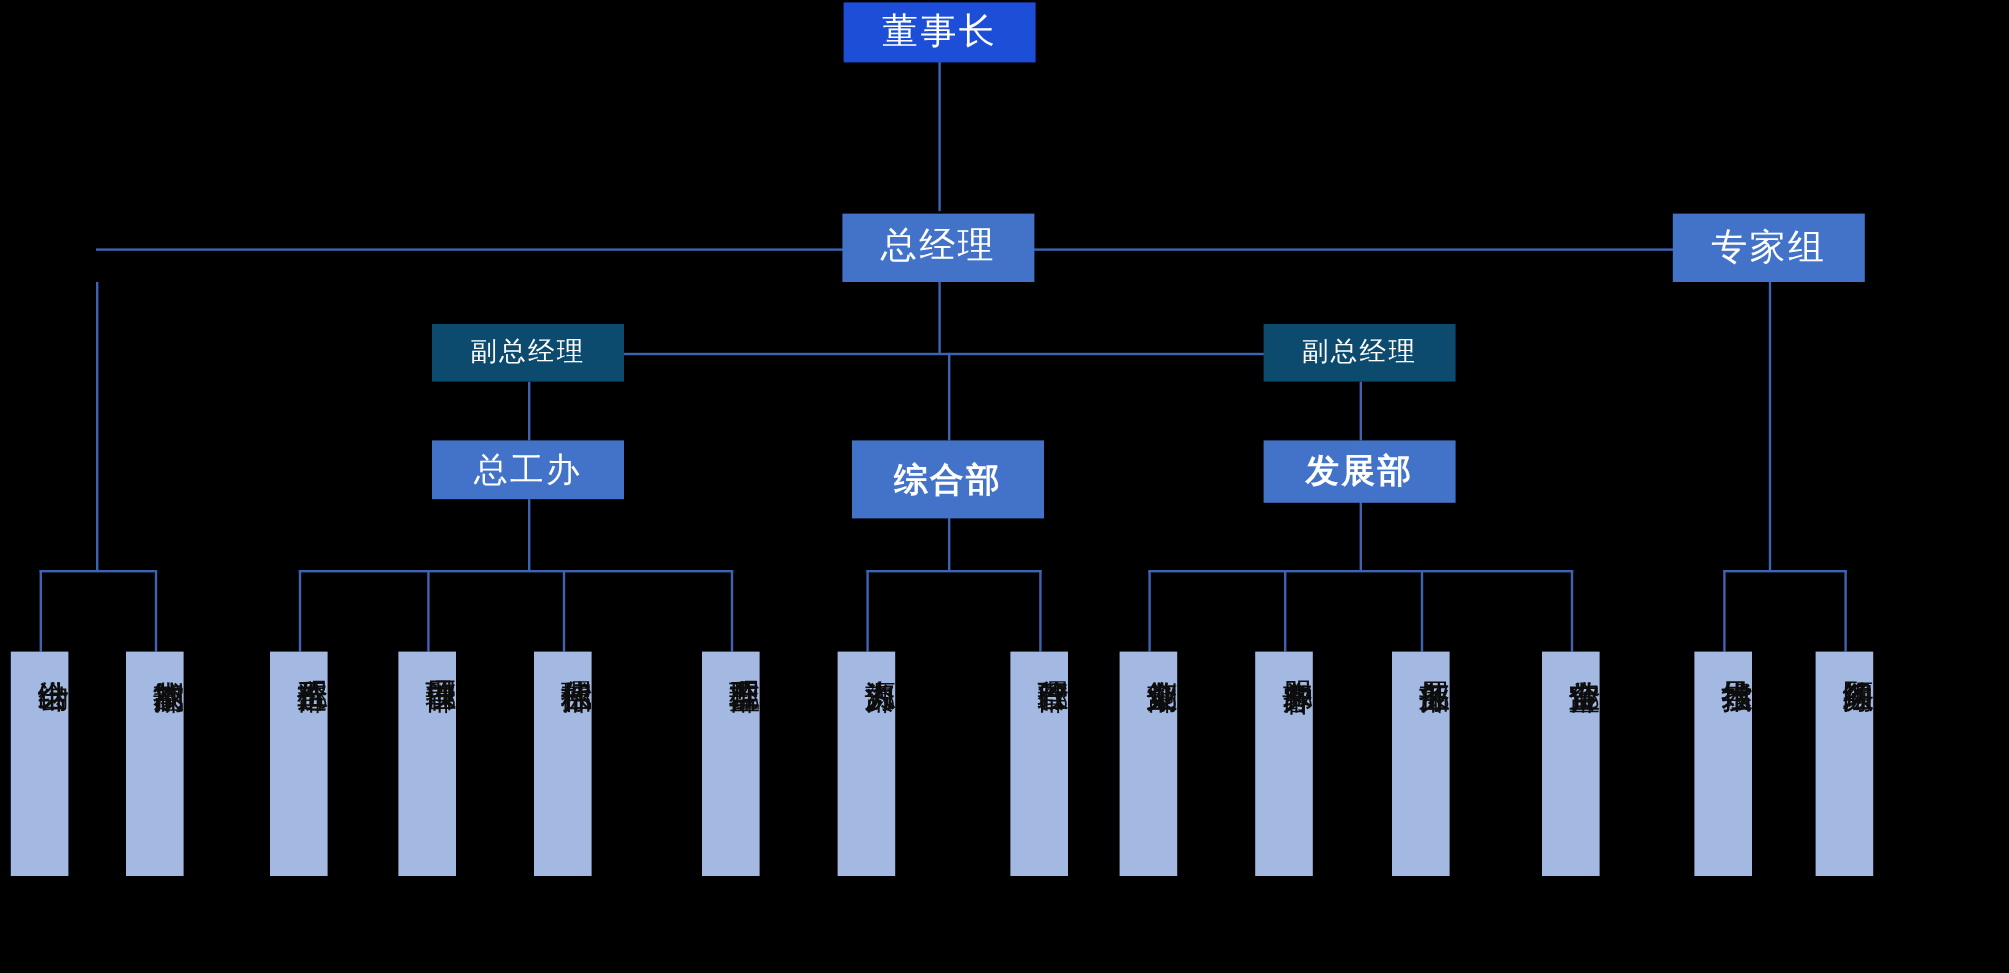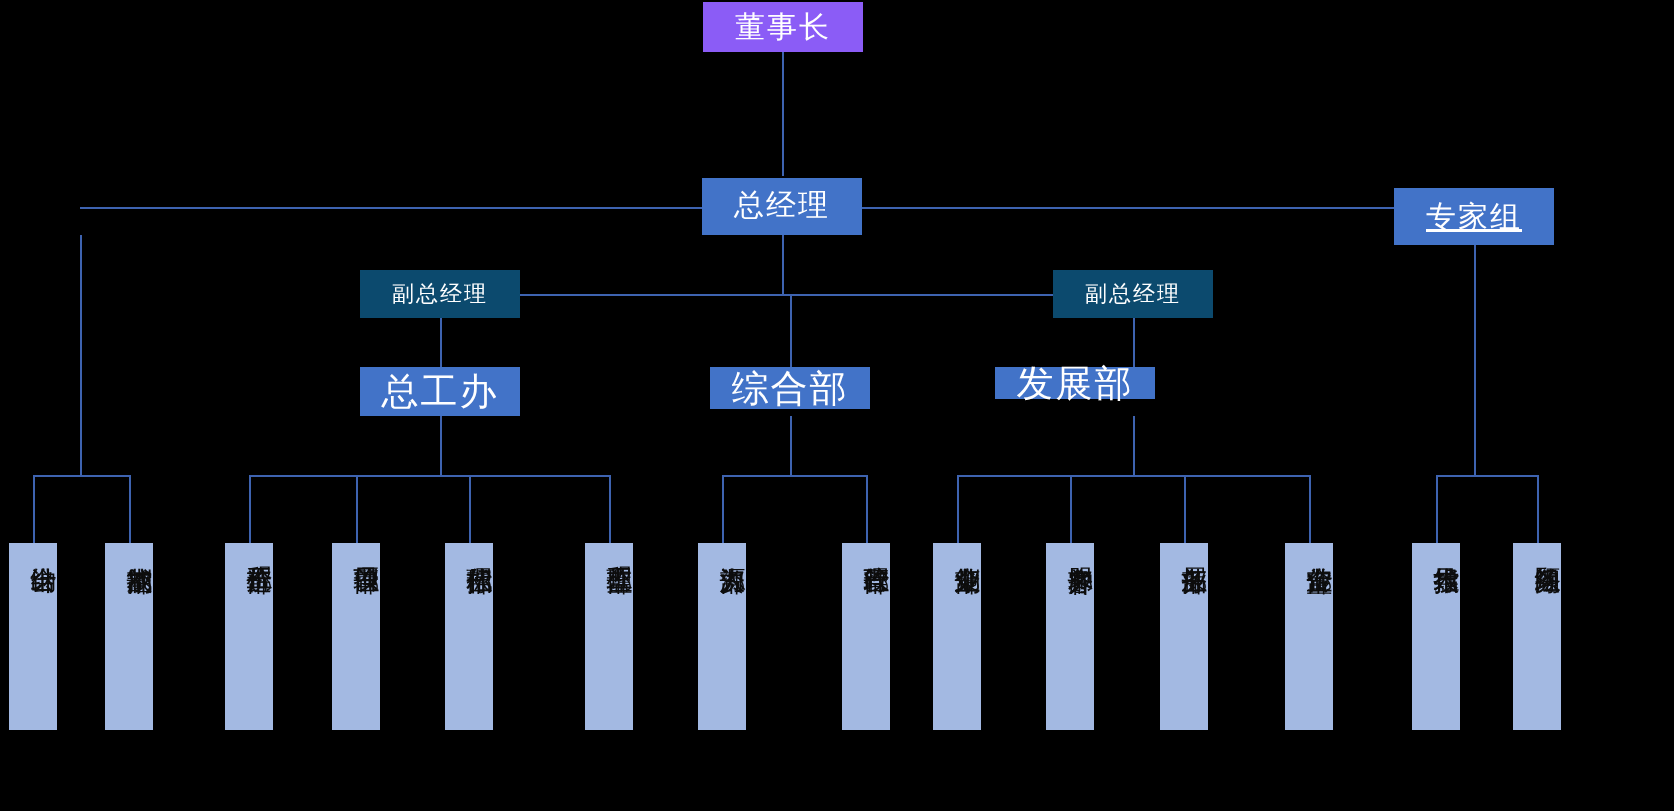--- a/index.html
+++ b/index.html
@@ -15,24 +15,24 @@
     position:absolute;
     box-sizing:border-box;
     display:flex;
     align-items:center;
     justify-content:center;
     color:#ffffff;
     letter-spacing:2px;
     line-height:1;
     white-space:nowrap;
   }
-  .node.lvl-chair{ background:#8b5cf6; font-size:30px; }
+  .node.lvl-chair{ background:#1d4ed8; font-size:30px; }
   .node.lvl-main { background:#4273C8; font-size:30px; }
   .node.lvl-mid  { background:#0c4a6e; font-size:22px; }
-  .node.lvl-dept { background:#4273C8; font-size:37px; }
+  .node.lvl-dept { background:#4273C8; font-size:28px; }
   .node.leaf{
     background:#A3B9E2;
     color:#0d0d0d;
     font-size:26px;
     letter-spacing:0px;
     line-height:1.04;
     writing-mode:vertical-rl;
     text-orientation:upright;
     align-items:flex-start;
     justify-content:flex-start;
@@ -88,31 +88,31 @@
   <div class="ln v" style="left:1474px;top:235px;height:241px;"></div>
   <div class="ln h" style="left:1436px;top:475px;width:103px;"></div>
   <div class="ln v" style="left:1436px;top:475px;height:68px;"></div>
   <div class="ln v" style="left:1537px;top:475px;height:68px;"></div>
 
   <div class="node lvl-chair" style="left:703px;top:2px;width:160px;height:50px;">董事长</div>
 
 
   <div class="node lvl-main" style="left:702px;top:178px;width:160px;height:57px;font-family:Liberation Mono, monospace;">总经理</div>
 
-  <div class="node lvl-main" style="left:1394px;top:188px;width:160px;height:57px;text-decoration:underline;">专家组</div>
+  <div class="node lvl-main" style="left:1394px;top:178px;width:160px;height:57px;">专家组</div>
 
   <div class="node lvl-mid" style="left:360px;top:270px;width:160px;height:48px;">副总经理</div>
 
   <div class="node lvl-mid" style="left:1053px;top:270px;width:160px;height:48px;">副总经理</div>
 
   <div class="node lvl-dept" style="left:360px;top:367px;width:160px;height:49px;">总工办</div>
 
-  <div class="node lvl-dept" style="left:710px;top:367px;width:160px;height:42px;">综合部</div>
+  <div class="node lvl-dept" style="left:710px;top:367px;width:160px;height:65px;font-weight:bold;">综合部</div>
 
-  <div class="node lvl-dept" style="left:995px;top:367px;width:160px;height:32px;">发展部</div>
+  <div class="node lvl-dept" style="left:1053px;top:367px;width:160px;height:52px;font-weight:bold;">发展部</div>
 
   <div class="node leaf" style="left:9px;top:543px;width:48px;height:187px;">会计出纳</div>
   <div class="node leaf" style="left:105px;top:543px;width:48px;height:187px;">成本控制部</div>
 
   <div class="node leaf" style="left:225px;top:543px;width:48px;height:187px;">工程造价部</div>
   <div class="node leaf" style="left:332px;top:543px;width:48px;height:187px;">项目管理部</div>
   <div class="node leaf" style="left:445px;top:543px;width:48px;height:187px;">招标代理部</div>
   <div class="node leaf" style="left:585px;top:543px;width:48px;height:187px;">工程监理部</div>
 
   <div class="node leaf" style="left:698px;top:543px;width:48px;height:187px;">人力资源部</div>

